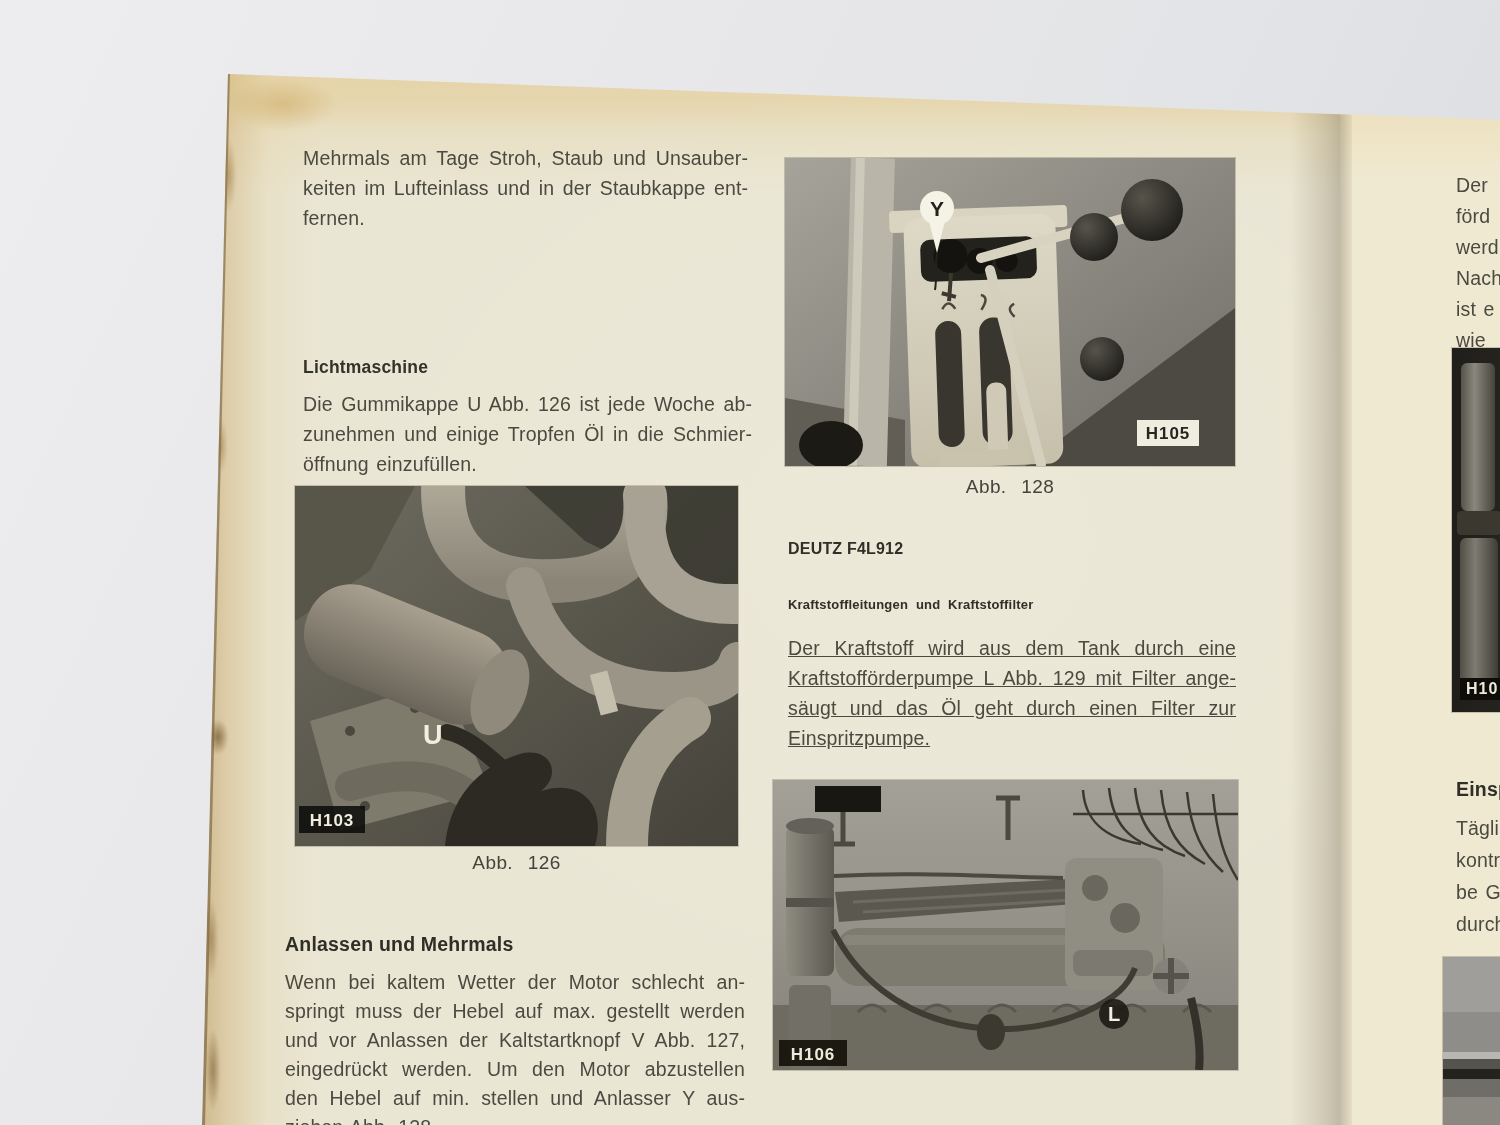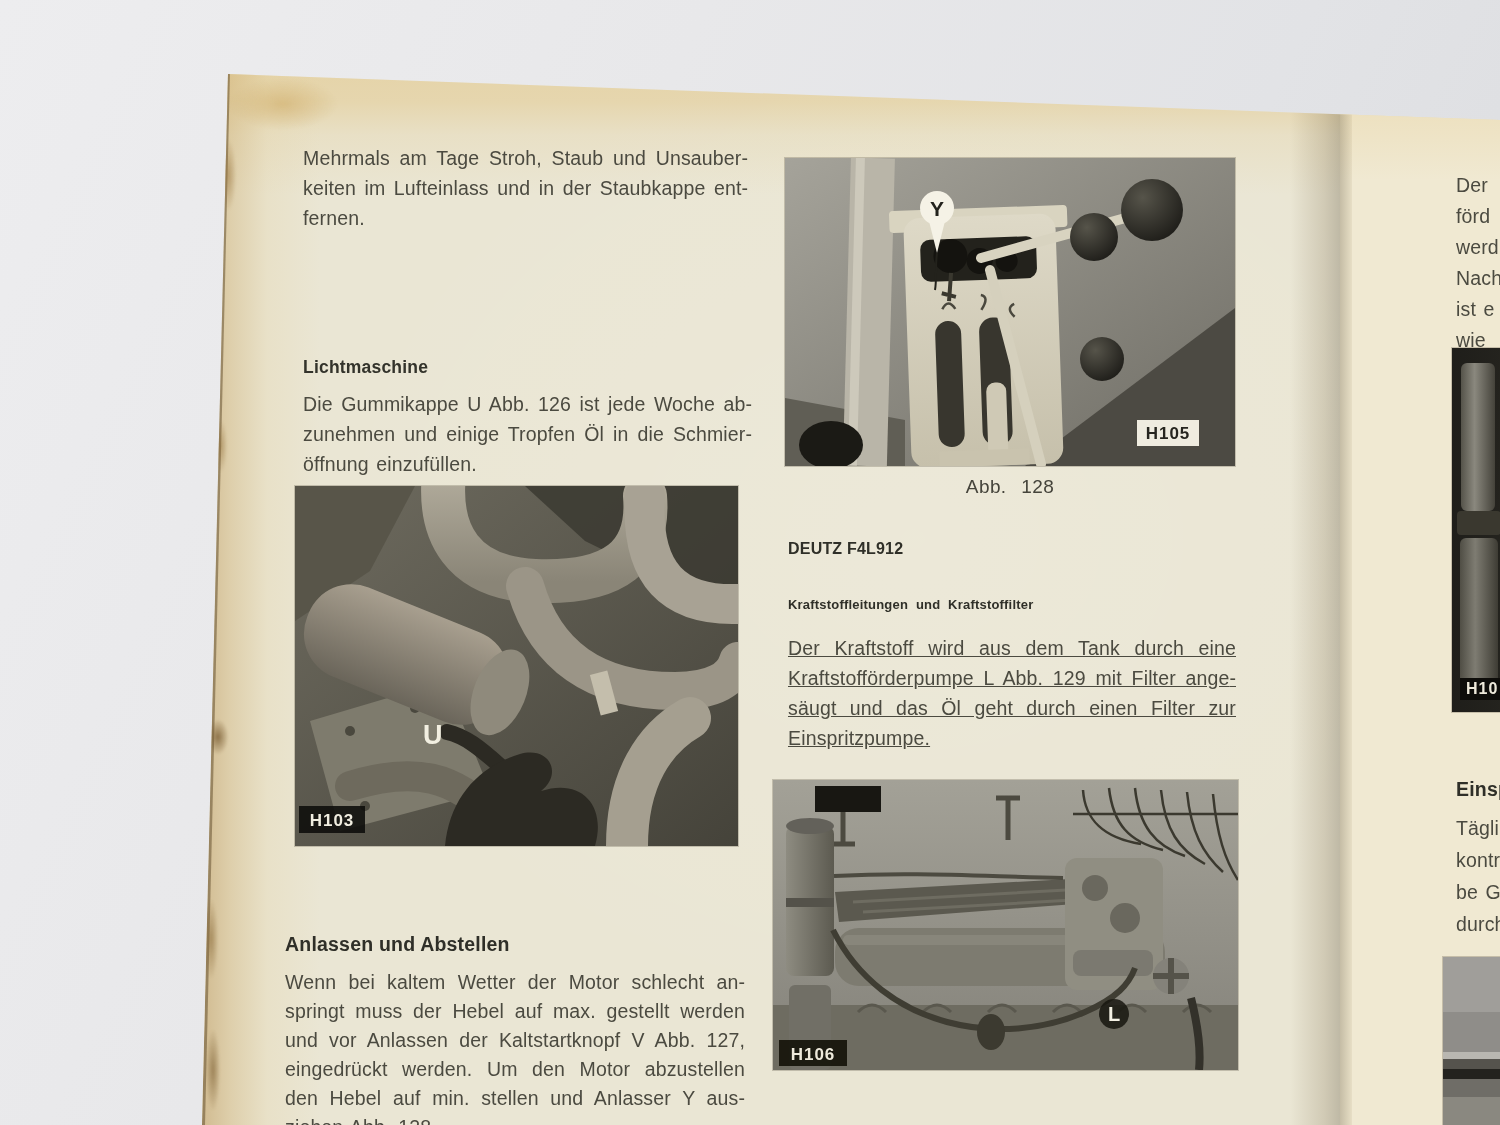--- a/index.html
+++ b/index.html
@@ -110,22 +110,23 @@
         <rect x="300" y="186" width="18" height="42" fill="#c4beac" transform="rotate(-15 309 207)"></rect>
         <path d="M205,280 C185,262 170,250 152,246" stroke="#2c2a23" stroke-width="16" stroke-linecap="round" fill="none"></path>
         <path d="M150,360 C155,310 185,280 225,268 C255,260 268,288 246,305 C285,292 312,318 300,360 Z" fill="#2c2a23"></path>
         <text x="128" y="258" font-family="Liberation Sans, sans-serif" font-size="27" font-weight="bold" fill="#f2efe1">U</text>
         <g>
           <rect x="4" y="320" width="66" height="27" fill="#0d0d0a" opacity="0.88"></rect>
           <text x="37" y="340" text-anchor="middle" font-family="Liberation Sans, sans-serif" font-size="17" font-weight="bold" letter-spacing="1" fill="#f0ede0">H103</text>
         </g>
       </svg>
     </div>
-
-    <div class="h-med" style="left:285px;top:933px;">Anlassen und Abstellen</div>
+    <div class="caption" style="left:295px;top:852px;width:443px;">Abb. 126</div>
+
+    <div class="h-med" style="left:285px;top:933px;">Anlassen und Mehrmals</div>
 
     <div class="body-text" style="left:285px;top:968px;width:460px;line-height:29px;">Wenn bei kaltem Wetter der Motor schlecht an­springt muss der Hebel auf max. gestellt werden und vor Anlassen der Kaltstartknopf V Abb. 127, eingedrückt werden. Um den Motor abzustellen den Hebel auf min. stellen und Anlasser Y aus­ziehen Abb. 128.</div>
 
     <div class="photo" style="left:785px;top:158px;width:450px;height:308px;">
       <svg width="450" height="308" viewBox="0 0 450 308" preserveAspectRatio="none">
         <defs>
           <linearGradient id="g105bg" x1="0" y1="0" x2="1" y2="1">
             <stop offset="0" stop-color="#a5a39a"></stop>
               <stop offset="1" stop-color="#6f6d65"></stop>
           </linearGradient>

